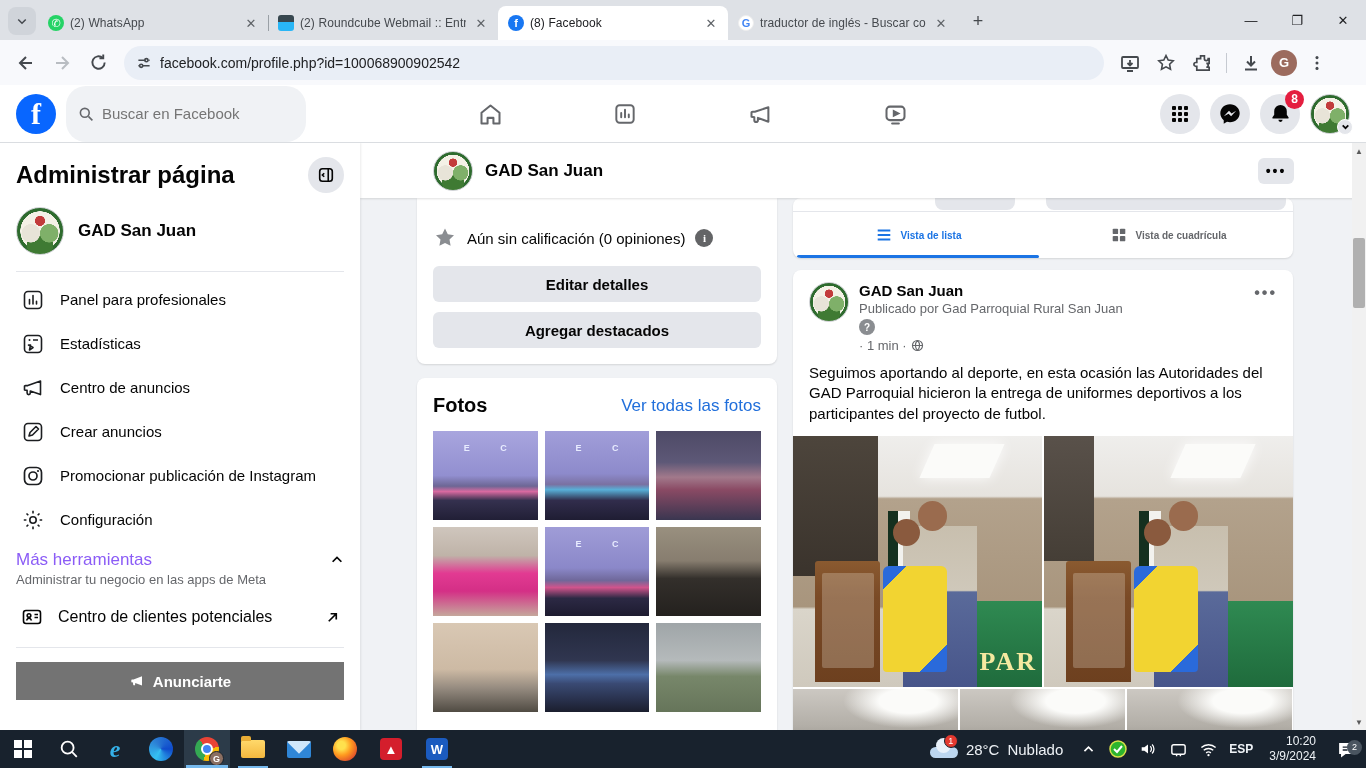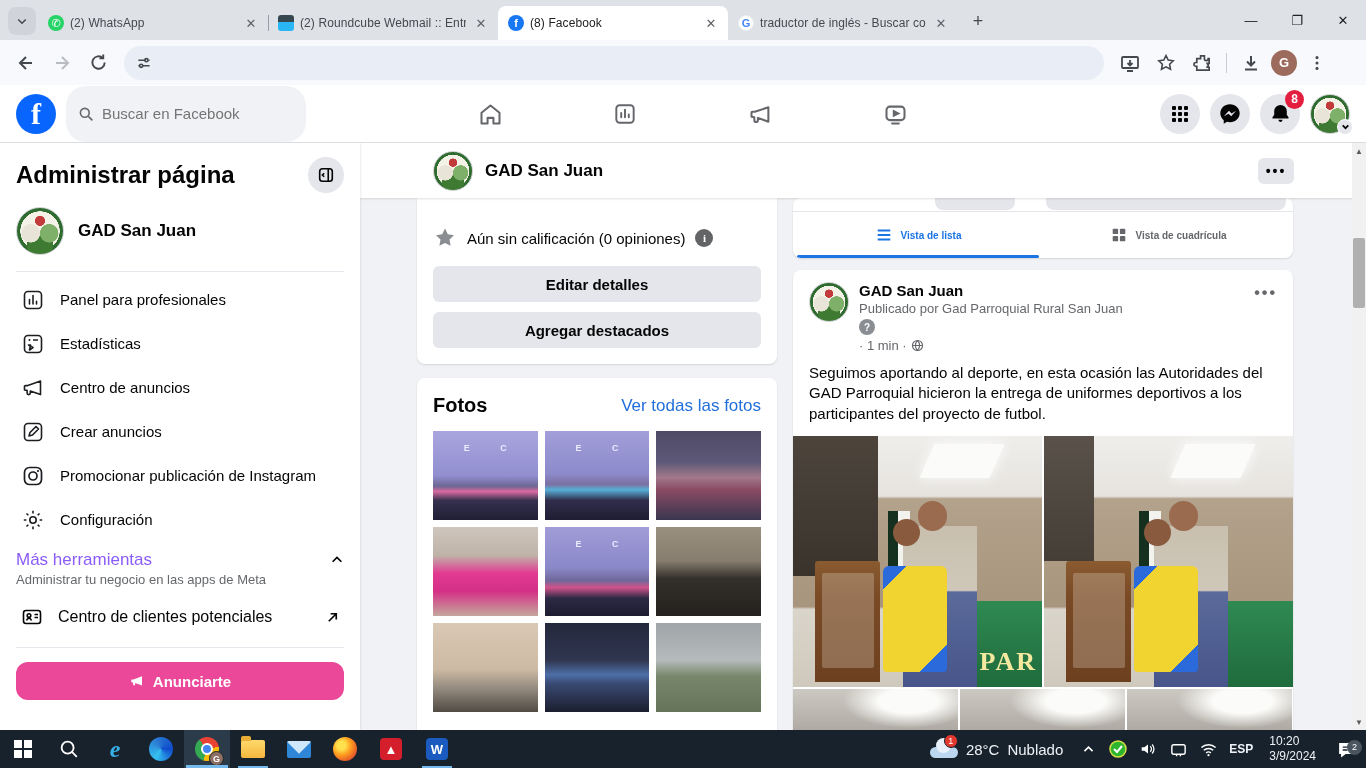--- a/index.html
+++ b/index.html
@@ -66,21 +66,21 @@
   .sb-page-name{font-size:17px;font-weight:600;color:#050505}
   .sb-div{height:1px;background:#e4e6eb;margin:0 0 6px}
   .sb-item{display:flex;align-items:center;gap:14px;padding:10px 4px;border-radius:8px;color:#050505;font-size:15px;font-weight:500;line-height:1.25}
   .sb-item .sic{width:26px;flex:none;color:#1c1e21;display:flex;justify-content:center}
   .sb-more{display:flex;align-items:center;justify-content:space-between;margin-top:8px}
   .sb-more-t{font-size:17px;font-weight:400;color:#8b5cf6}
   .sb-sub{font-size:13px;color:#65676b;margin:2px 0 8px}
   .sb-leads{display:flex;align-items:center;gap:14px;padding:10px 4px;font-size:16px;font-weight:500;color:#050505}
   .sb-leads .arr{margin-left:auto;color:#050505}
   .sb-div2{height:1px;background:#e4e6eb;margin:8px 0 14px}
-  .ad-btn{height:38px;background:#ec4899;border-radius:12px;display:flex;align-items:center;justify-content:center;gap:8px;color:#fff;font-size:15px;font-weight:600}
+  .ad-btn{height:38px;background:#737373;border-radius:0;display:flex;align-items:center;justify-content:center;gap:8px;color:#fff;font-size:15px;font-weight:600}
 
   
   .content{flex:1;position:relative;overflow:hidden}
   .content-header{position:absolute;top:0;left:0;right:0;height:55px;background:#fff;display:flex;align-items:center;padding-left:73px;box-shadow:0 1px 2px rgba(0,0,0,.12);z-index:3}
   .content-header .gad-avatar{width:40px;height:40px}
   .ch-name{font-size:17px;font-weight:bold;color:#050505;margin-left:12px}
   .ch-more{margin-left:auto;margin-right:72px;width:36px;height:26px;border-radius:6px;background:#e4e6eb;display:flex;align-items:center;justify-content:center;color:#050505;font-weight:bold;letter-spacing:2px;font-size:14px}
   .content-body{position:absolute;top:55px;bottom:0;left:0;right:0;display:flex;gap:16px;padding-left:57px;overflow:hidden}
   .col-left{width:360px;flex:none}
   .col-right{width:500px;flex:none}
@@ -180,21 +180,21 @@
   .mailic:before{content:"";position:absolute;top:-9px;left:3px;width:18px;height:18px;background:#cfe7fa;transform:rotate(45deg)}
   .tb-weather{display:flex;align-items:center;gap:8px;padding:0 10px;margin-left:auto}
   .cloud{position:relative;width:28px;height:18px}
   .cloud i{position:absolute;bottom:0;left:0;width:28px;height:11px;background:#bcd6ef;border-radius:6px}
   .cloud b{position:absolute;bottom:5px;left:6px;width:15px;height:15px;background:#e8f1fa;border-radius:50%}
   .wbadge{position:absolute;top:-6px;left:14px;background:#e4392f;color:#fff;border-radius:8px;font-size:9px;min-width:14px;height:14px;display:flex;align-items:center;justify-content:center;border:1px solid #18222d}
   .wtemp{font-size:15px}
   .tray{display:flex;align-items:center}
   .tray .ti{width:30px;display:flex;align-items:center;justify-content:center;color:#eef2f6}
   .esp{font-size:12px;font-weight:bold;width:36px;text-align:center}
-  .clock{font-size:12px;line-height:1.25;padding:0 10px}
+  .clock{font-size:12px;text-align:right;line-height:1.25;padding:0 10px}
   .notif{width:40px;display:flex;align-items:center;justify-content:center;position:relative}
   .nbadge2{position:absolute;right:4px;bottom:4px;background:#4a5560;border-radius:50%;width:15px;height:15px;font-size:9px;display:flex;align-items:center;justify-content:center;color:#fff}
   svg{display:block}
 </style>
 </head>
 <body>
 
 <div id="screen">
 
   <div class="tabstrip">
@@ -248,20 +248,21 @@
           <path d="M16.5 10a6.5 6.5 0 1 1-2-4.7"></path>
           <path d="M15 1.5v4h-4" fill="none"></path>
         </svg>
     </div>
     <div class="omnibox">
       <svg width="16" height="16" viewBox="0 0 20 20" fill="none" stroke="#45494e" stroke-width="2">
           <path d="M3 6.5h9M15.5 6.5H17M3 13.5h2M8.5 13.5H17"></path>
           <circle cx="13" cy="6.5" r="2"></circle>
           <circle cx="6.5" cy="13.5" r="2"></circle>
         </svg>
+      <span class="url">facebook.com/profile.php?id=100068900902542</span>
     </div>
     <div class="tbtn">
       <svg width="20" height="20" viewBox="0 0 20 20" fill="none" stroke="currentColor" stroke-width="1.8">
           <rect x="2" y="4" width="16" height="11" rx="1"></rect>
           <path d="M7 18h6M10 7v5M7.5 10l2.5 2.5L12.5 10"></path>
         </svg>
     </div>
     <div class="tbtn">
       <svg width="20" height="20" viewBox="0 0 20 20" fill="none" stroke="currentColor" stroke-width="1.6">
           <path d="M10 2.5l2.2 4.6 5 .7-3.6 3.5.9 5-4.5-2.4-4.5 2.4.9-5L2.8 7.8l5-.7z"></path>

